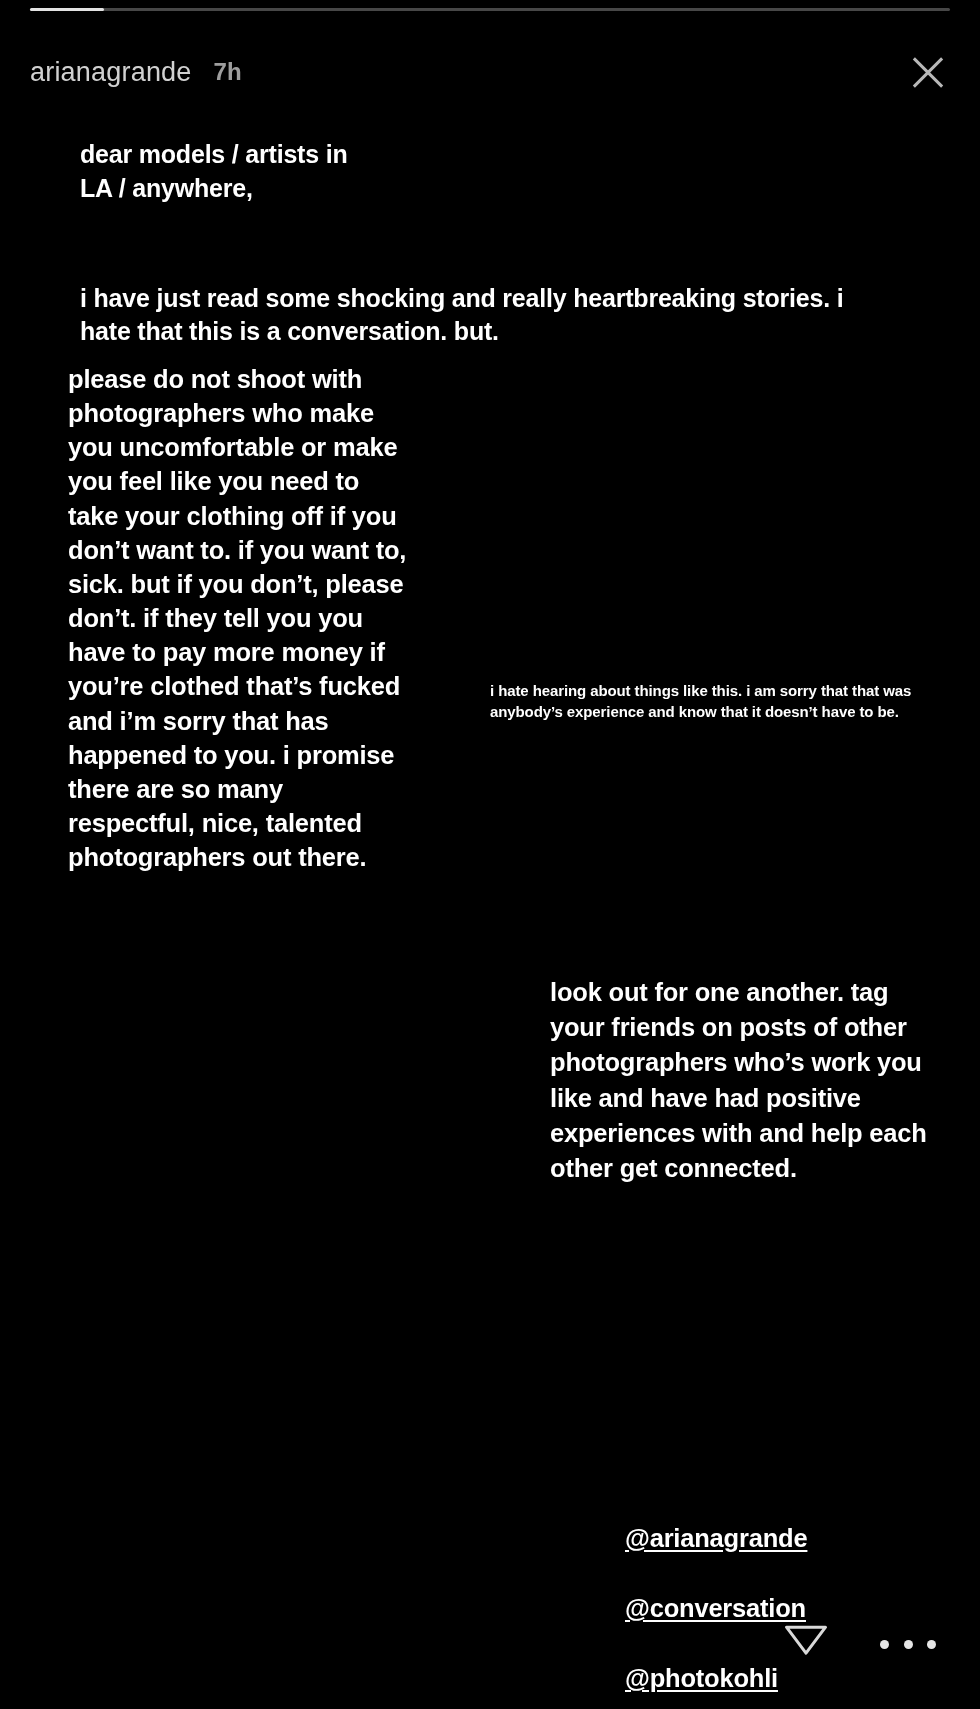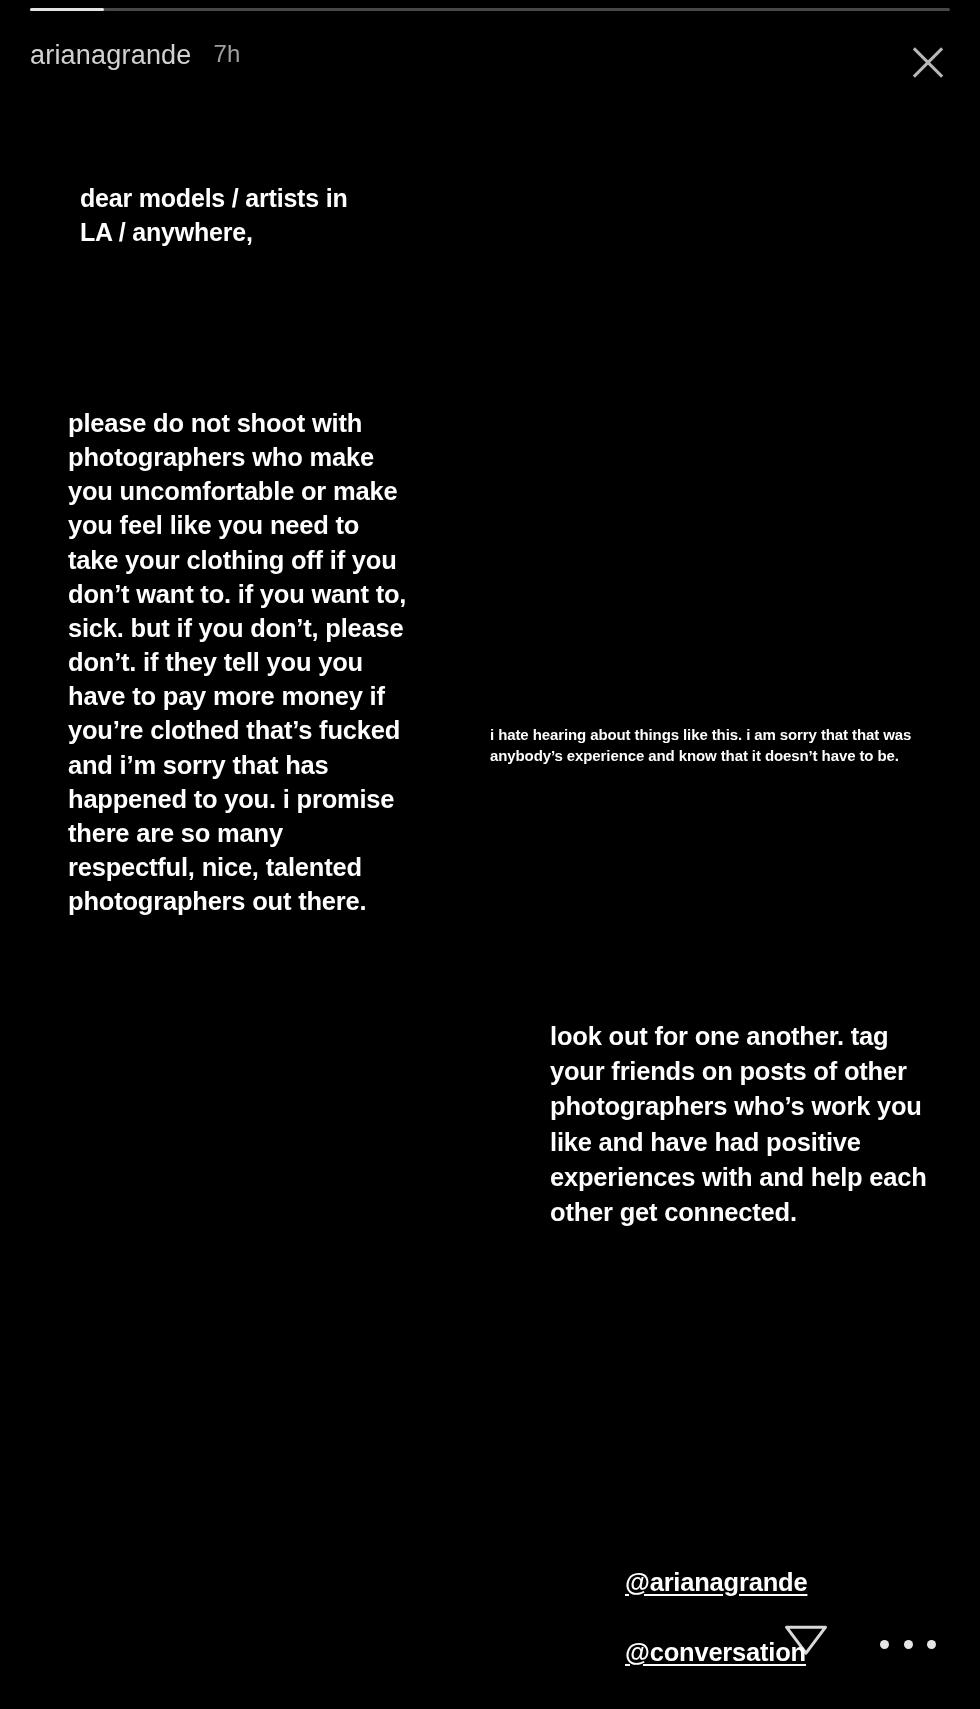--- a/index.html
+++ b/index.html
@@ -47,33 +47,34 @@
   }
 
   
   .story-header {
     position: absolute;
     left: 0;
     top: 40px;
     width: 980px;
     height: 64px;
     display: flex;
-    align-items: flex-start;
+    align-items: center;
     padding: 0 30px;
     box-sizing: border-box;
   }
   .username {
     font-size: 27px;
     color: rgba(255,255,255,0.82);
     letter-spacing: 0.2px;
   }
   .timestamp {
     font-size: 24px;
     color: rgba(255,255,255,0.62);
     margin-left: 22px;
+    font-weight: bold;
   }
   .close-icon {
     margin-left: auto;
     width: 44px;
     height: 44px;
     position: relative;
     opacity: 0.72;
   }
   .close-icon:before, .close-icon:after {
     content: "";
@@ -88,21 +89,20 @@
   .close-icon:after  { transform: rotate(-45deg); }
 
   
   .txt {
     position: absolute;
     font-weight: bold;
     color: #ffffff;
     line-height: 1.22;
     white-space: pre-line;
     letter-spacing: -0.2px;
-    margin-top: 44px;
   }
 
   #block-greeting {
     left: 80px;
     top: 138px;
     width: 380px;
     font-size: 25px;
     line-height: 1.35;
   }
 
@@ -192,20 +192,21 @@
 
   <div class="story-header">
     <span class="username">arianagrande</span>
     <span class="timestamp">7h</span>
     <span class="close-icon"></span>
   </div>
 
   <div class="txt" id="block-greeting">dear models / artists in
 LA / anywhere,</div>
 
+  <div class="txt" id="block-intro">i have just read some shocking and really heartbreaking stories. i hate that this is a conversation. but.</div>
 
   <div class="txt" id="block-main">please do not shoot with photographers who make you uncomfortable or make you feel like you need to take your clothing off if you don’t want to. if you want to, sick. but if you don’t, please don’t. if they tell you you have to pay more money if you’re clothed that’s fucked and i’m sorry that has happened to you. i promise there are so many respectful, nice, talented photographers out there.</div>
 
   <div class="txt" id="block-lookout">look out for one another. tag your friends on posts of other photographers who’s work you like and have had positive experiences with and help each other get connected.</div>
 
   <div class="txt" id="block-small">i hate hearing about things like this. i am sorry that that was anybody’s experience and know that it doesn’t have to be.</div>
 
   <div class="txt" id="block-love">
     <br>
     <span class="handle">@arianagrande</span><br>

